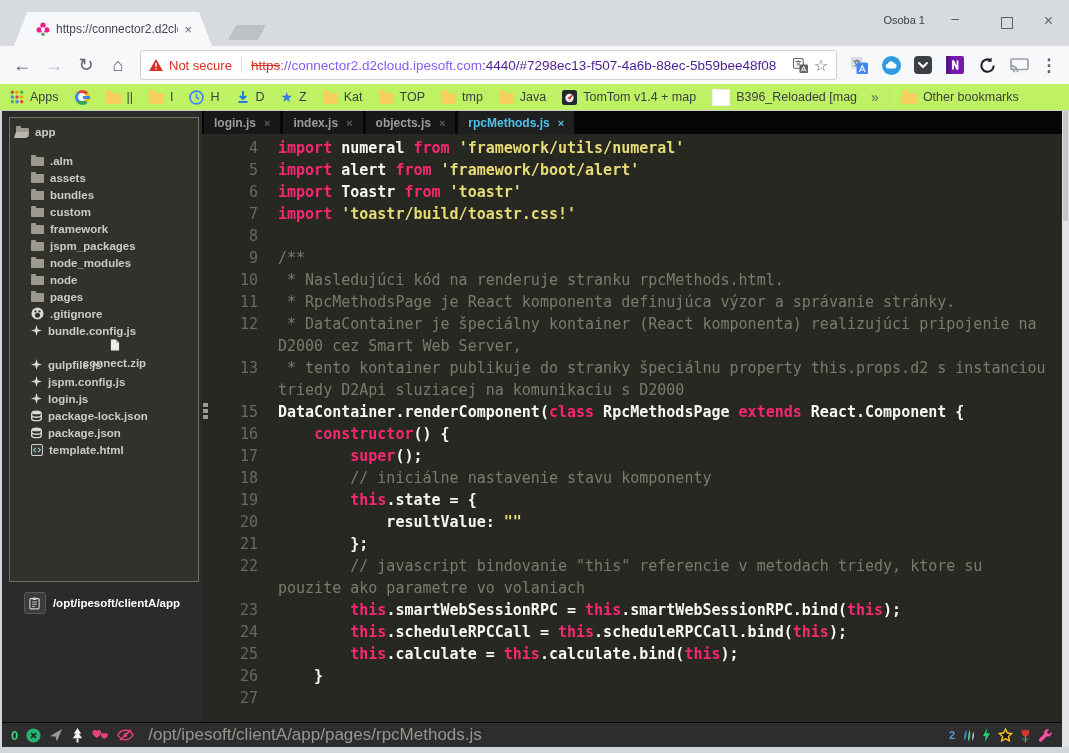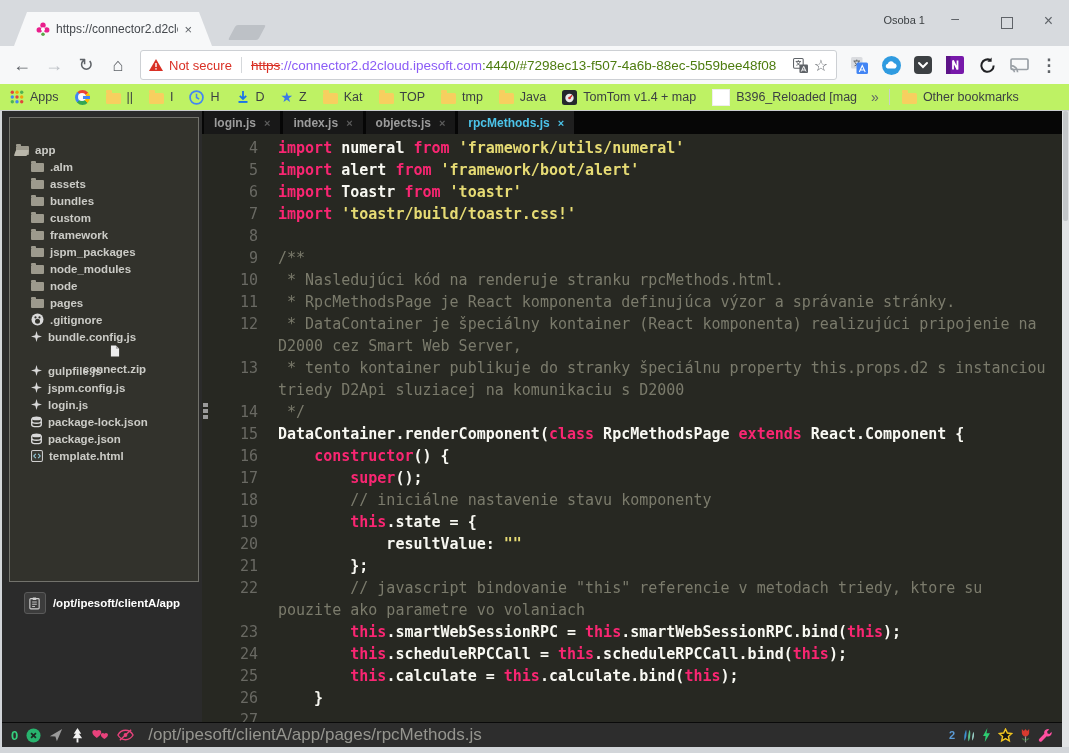--- a/index.html
+++ b/index.html
@@ -24,21 +24,21 @@
   
   .toolbar{height:38px;background:#f7f8f9;display:flex;align-items:center;padding:0 8px;gap:4px}
   .nav-ic{width:28px;text-align:center;font-size:18px;color:#5f6368;cursor:default;flex:none}
   .nav-ic.disabled{color:#bdc1c6}
   .omnibox{flex:1;height:28px;background:#fff;border:1px solid #cdd0d4;border-radius:3px;display:flex;align-items:center;padding:0 8px;gap:6px;margin:0 4px;overflow:hidden}
   .notsecure{color:#d93025;font-size:13px;white-space:nowrap}
   .om-sep{width:1px;height:16px;background:#d5d8db;margin:0 3px}
   .url{font-size:13.5px;white-space:nowrap;overflow:hidden;flex:1}
   .url .scheme{color:#d93025;text-decoration:line-through}
   .url .host{color:#8b5cf6}
-  .url .rest{color:#4d7c0f}
+  .url .rest{color:#4c1d95}
   .om-star{font-size:16px;color:#5f6368}
   .ext-ic{width:28px;display:flex;justify-content:center;flex:none}
   .menu-ic{width:24px;text-align:center;font-size:17px;color:#5f6368;font-weight:bold}
 
   
   .bookmarksbar{height:26px;background:#bef264;display:flex;align-items:center;padding:0 10px;border-bottom:1px solid #c9cccf}
   .bm-items{display:flex;align-items:center;gap:16px;overflow:hidden;white-space:nowrap}
   .bm-item{display:flex;align-items:center;gap:6px;font-size:12.5px;color:#3c4043;cursor:default;flex:none}
   .bm-overflow{margin-left:14px;font-size:14px;color:#5f6368}
   .bm-divider{width:1px;height:16px;background:#c9cccf;margin:0 12px 0 10px}
@@ -46,21 +46,21 @@
   [data-icon="folder-icon"]::before{content:"";position:absolute;top:-3px;left:0;width:6px;height:3px;background:#f7cf5f;border-radius:1px 1px 0 0}
   [data-icon="google-icon"]{width:15px;height:15px;border-radius:50%;background:conic-gradient(from -40deg,#ea4335 0 90deg,#fbbc05 0 180deg,#34a853 0 270deg,#4285f4 0 360deg)}
   [data-icon="google-icon"]::before{content:"";position:absolute;left:3.5px;top:3.5px;right:3.5px;bottom:3.5px;background:#f7f8f9;border-radius:50%}
   [data-icon="google-icon"]::after{content:"";position:absolute;right:0;top:6px;width:7px;height:3.5px;background:#4285f4}
   .star-blue{color:#3b78e7;font-size:14px;line-height:1}
   .xda-box{width:16px;height:15px;background:#fff;border:1px solid #eee;display:inline-flex;align-items:center;justify-content:center;font-size:7.5px;font-weight:bold;color:#f59714}
 
   
   .content{position:relative;height:636px;background:#272822;display:flex;border-left:2px solid #d2d5d9;box-sizing:border-box}
   .sidebar{width:200px;background:#2b2b2b;flex:none;position:relative}
-  .tree-panel{margin:6px 3px 0 7px;height:465px;border:1px solid #72726c;background:#32322c;padding:23px 0;box-sizing:border-box;overflow:hidden}
+  .tree-panel{margin:6px 3px 0 7px;height:465px;border:1px solid #72726c;background:#32322c;padding:5px 0;box-sizing:border-box;overflow:hidden}
   .tree-row{height:17px;display:flex;align-items:center;gap:6px;font-size:11.5px;font-weight:bold;color:#cbcbc6;cursor:default}
   [data-icon="tree-folder-icon"],[data-icon="tree-folder-open-icon"]{width:13px;height:9px;background:#9d9a8d;border-radius:1px;margin-top:2px}
   [data-icon="tree-folder-icon"]::before,[data-icon="tree-folder-open-icon"]::before{content:"";position:absolute;top:-2.5px;left:0;width:5px;height:2.5px;background:#9d9a8d;border-radius:1px 1px 0 0}
   [data-icon="tree-folder-open-icon"]::after{content:"";position:absolute;left:-1px;bottom:0;width:13px;height:5.5px;background:#b9b6aa;transform:skewX(-20deg);border-radius:1px}
   .tree-footer{margin-top:10px;display:flex;align-items:center;justify-content:center;gap:7px;color:#fff;font-size:11.5px;font-weight:bold}
   .tree-footer .btn{width:20px;height:20px;background:#3c3c3c;border:1px solid #5a5a5a;border-radius:3px;display:flex;align-items:center;justify-content:center}
   .divider-dots{position:absolute;right:-6px;top:292px;width:5px;z-index:5}
   .divider-dots i{display:block;width:5px;height:4px;background:#9a9a9a;margin-bottom:2px}
 
   .editor{flex:1;display:flex;flex-direction:column;margin-right:7px;min-width:0}
@@ -276,21 +276,21 @@
   </div>
 </div>
 
 <div class="content">
   <aside class="sidebar">
     <div class="tree-panel" id="file-tree">
         <div class="tree-row" style="padding-left: 6px;">
           <span class="ic" data-icon="tree-folder-open-icon"></span>
           <span>app</span>
         </div>
-        <div class="tree-row" style="padding-left: 21px;">
+        <div class="tree-row" style="padding-left: 21px; margin-top: 12px;">
           <span class="ic" data-icon="tree-folder-icon"></span>
           <span>.alm</span>
         </div>
         <div class="tree-row" style="padding-left: 21px;">
           <span class="ic" data-icon="tree-folder-icon"></span>
           <span>assets</span>
         </div>
         <div class="tree-row" style="padding-left: 21px;">
           <span class="ic" data-icon="tree-folder-icon"></span>
           <span>bundles</span>
@@ -478,24 +478,20 @@
           <span class="ln"></span>
           <span class="lc"><span class="tk-c">D2000 cez Smart Web Server,</span></span>
         </div>
         <div class="crow">
           <span class="ln">13</span>
           <span class="lc"><span class="tk-c"> * tento kontainer publikuje do stranky špeciálnu property this.props.d2 s instanciou</span></span>
         </div>
         <div class="crow">
           <span class="ln"></span>
           <span class="lc"><span class="tk-c">triedy D2Api sluziacej na komunikaciu s D2000</span></span>
-        </div>
-        <div class="crow">
-          <span class="ln">14</span>
-          <span class="lc"><span class="tk-c"> */</span></span>
         </div>
         <div class="crow">
           <span class="ln">15</span>
           <span class="lc"><span class="tk-v">DataContainer.renderComponent(</span><span class="tk-k">class</span><span class="tk-v"> RpcMethodsPage </span><span class="tk-k">extends</span><span class="tk-v"> React.Component {</span></span>
         </div>
         <div class="crow">
           <span class="ln">16</span>
           <span class="lc"><span class="tk-v">    </span><span class="tk-k">constructor</span><span class="tk-v">() {</span></span>
         </div>
         <div class="crow">

